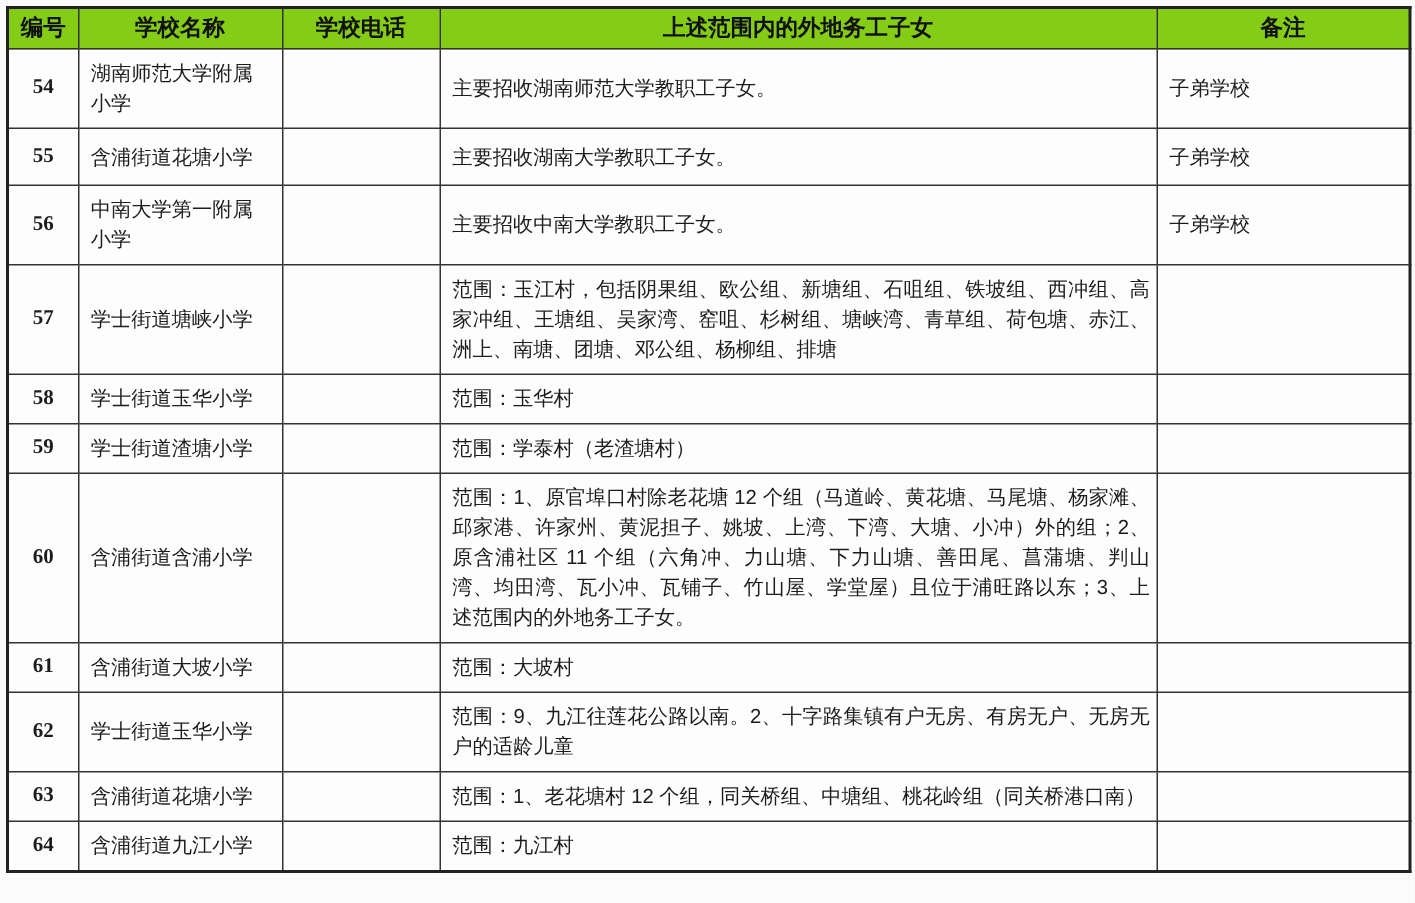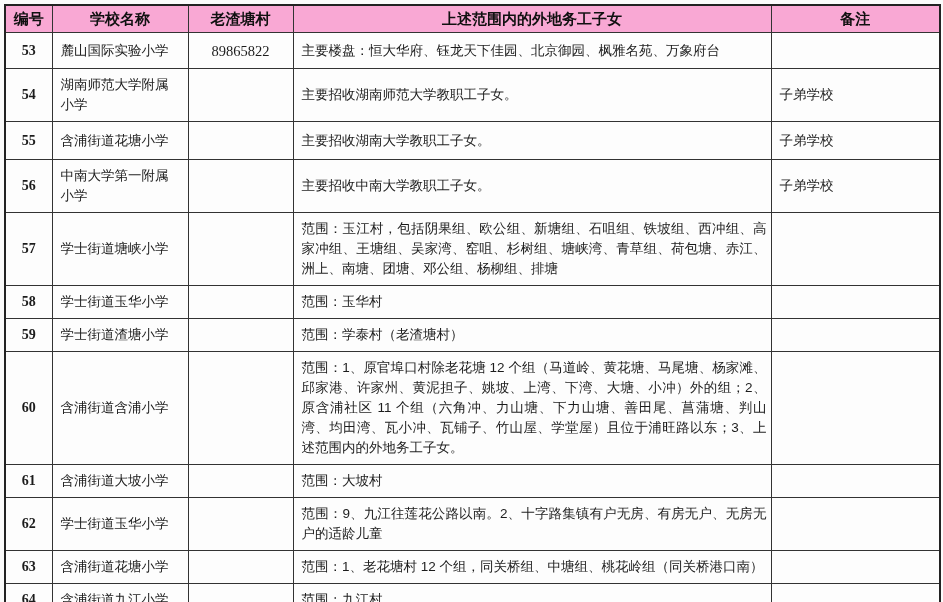--- a/index.html
+++ b/index.html
@@ -35,21 +35,21 @@
     vertical-align: middle;
     box-sizing: border-box;
   }
   thead th {
     font-size: 15px;
     font-weight: bold;
     text-align: center;
     padding: 3px 2px;
     line-height: 20px;
     color: #111111;
-    background: #f9a8d4;
+    background: #84cc16;
   }
   tbody td {
     font-size: 13.5px;
     line-height: 20px;
     padding: 6px 8px;
   }
   td.cell-num {
     text-align: center;
     font-family: "Liberation Serif", "DejaVu Serif", serif;
     font-weight: bold;
@@ -92,33 +92,26 @@
       <col class="c-num">
       <col class="c-name">
       <col class="c-phone">
       <col class="c-range">
       <col class="c-note">
     </colgroup>
     <thead>
       <tr>
         <th>编号</th>
         <th>学校名称</th>
-        <th>老渣塘村</th>
+        <th>学校电话</th>
         <th>上述范围内的外地务工子女</th>
         <th>备注</th>
       </tr>
     </thead>
     <tbody id="table-body">
-        <tr data-row="53">
-    <td class="cell-num">53</td>
-    <td class="cell-name">麓山国际实验小学</td>
-    <td class="cell-phone">89865822</td>
-    <td class="cell-range">主要楼盘：恒大华府、钰龙天下佳园、北京御园、枫雅名苑、万象府台</td>
-    <td class="cell-note"></td>
-  </tr>
         <tr data-row="54">
     <td class="cell-num">54</td>
     <td class="cell-name">湖南师范大学附属小学</td>
     <td class="cell-phone"></td>
     <td class="cell-range">主要招收湖南师范大学教职工子女。</td>
     <td class="cell-note">子弟学校</td>
   </tr>
         <tr data-row="55">
     <td class="cell-num">55</td>
     <td class="cell-name">含浦街道花塘小学</td>

